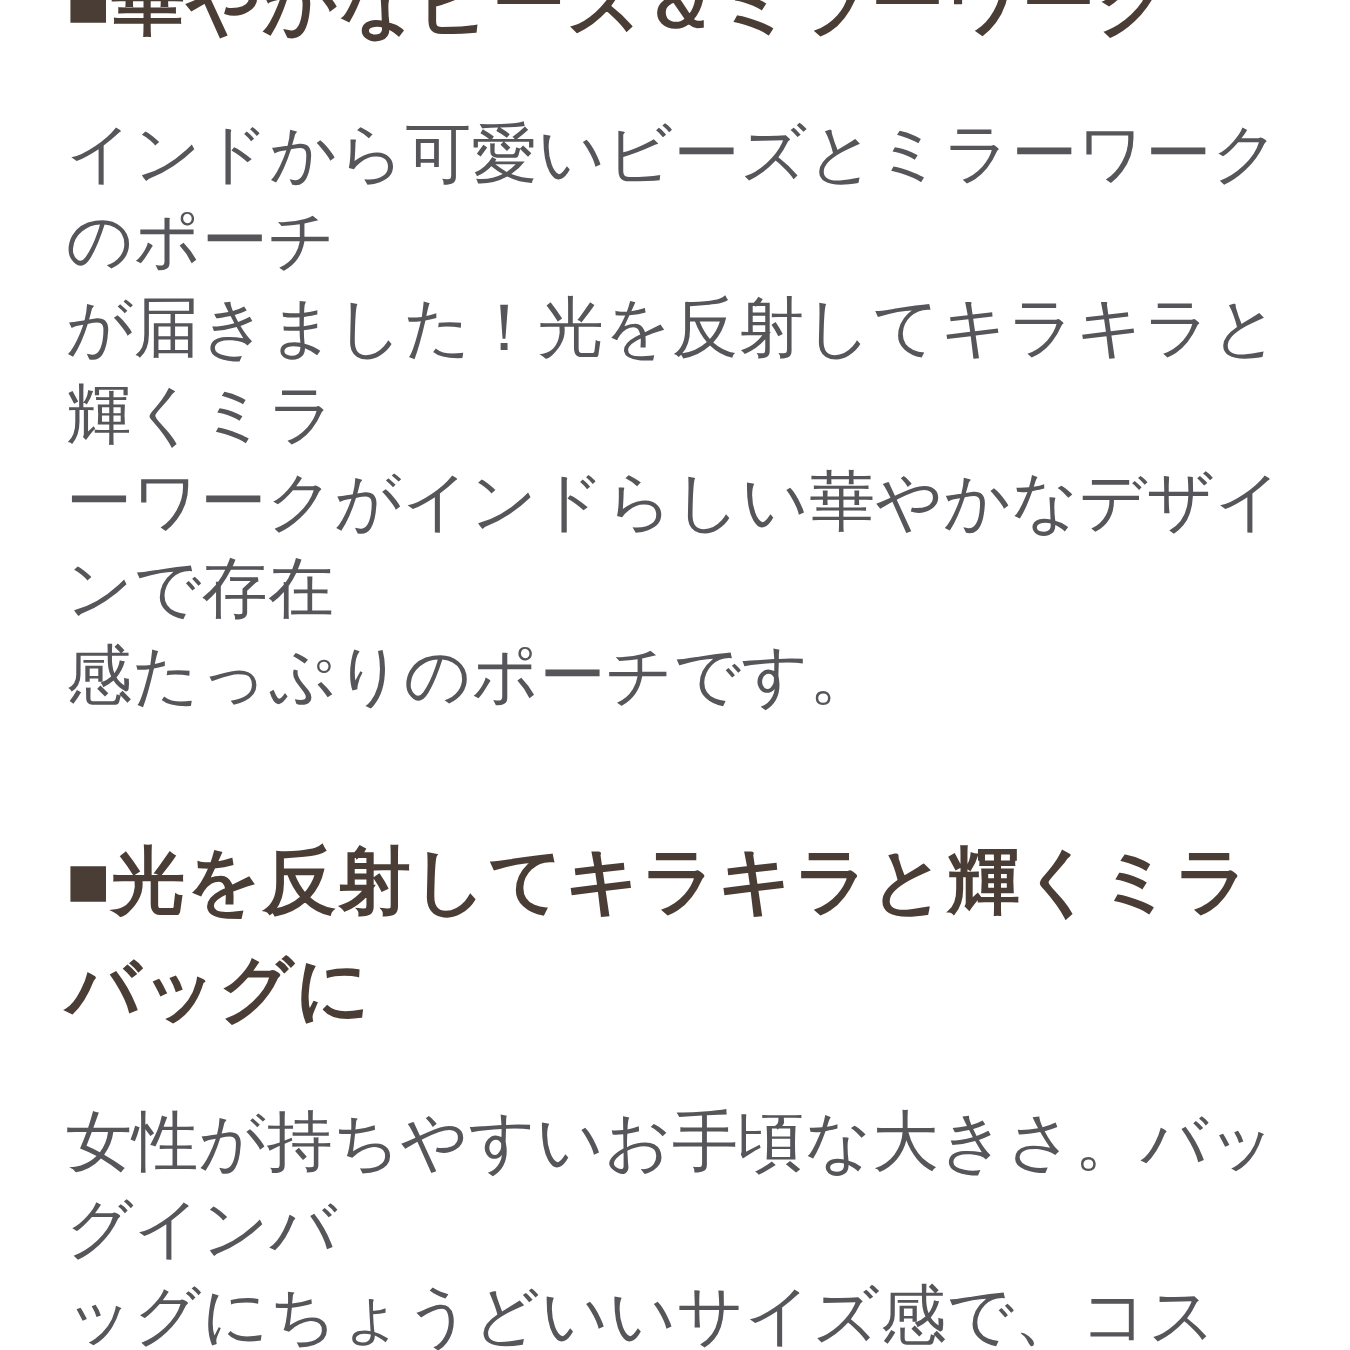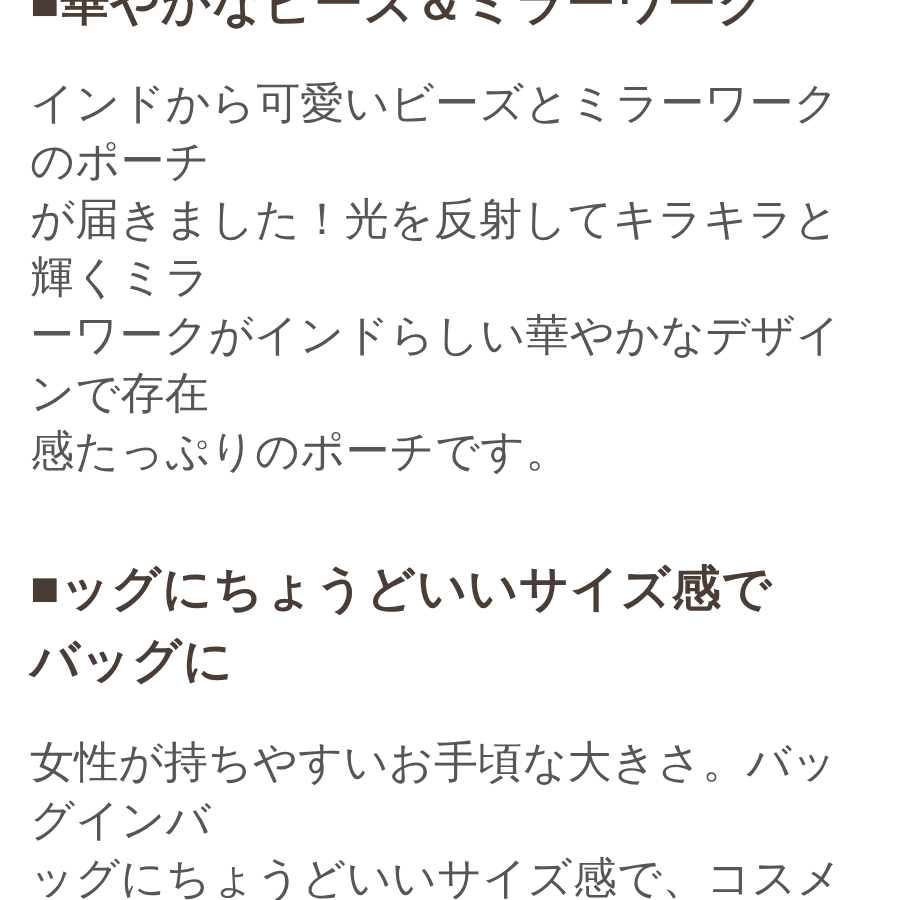--- a/index.html
+++ b/index.html
@@ -8,21 +8,21 @@
     height: 900px;
     overflow: hidden;
     background: #ffffff;
   }
   body {
     font-family: "Liberation Sans", "DejaVu Sans", sans-serif;
   }
   .page {
     width: 900px;
     height: 900px;
-    padding: 0 30px;
+    padding: 0 44px;
     overflow: hidden;
     background: #ffffff;
   }
   .heading {
     font-size: 49px;
     font-weight: 700;
     line-height: 72px;
     letter-spacing: 0.8px;
     color: #493d35;
     white-space: pre-line;
@@ -49,21 +49,21 @@
 
   <section>
     <h2 class="heading heading-first">■華やかなビーズ＆ミラーワーク</h2>
     <p class="body-text body-first">インドから可愛いビーズとミラーワークのポーチ
 が届きました！光を反射してキラキラと輝くミラ
 ーワークがインドらしい華やかなデザインで存在
 感たっぷりのポーチです。</p>
   </section>
 
   <section>
-    <h2 class="heading heading-second">■ッグにちょうどいいサイズ感で
+    <h2 class="heading heading-second">■光を反射してキラキラと輝くミラ
 バッグに</h2>
     <p class="body-text body-second">女性が持ちやすいお手頃な大きさ。バッグインバ
 ッグにちょうどいいサイズ感で、コスメなど身の
 回りに必要なものを入れるのにぴったり。　ふわ
 ふわ、さらさらの生地で出来ているので中に入れ
 たものを傷めません。使う人のことを考えなが
 ら、手間をかけて作られたポーチです。</p>
   </section>
 
 </div>

